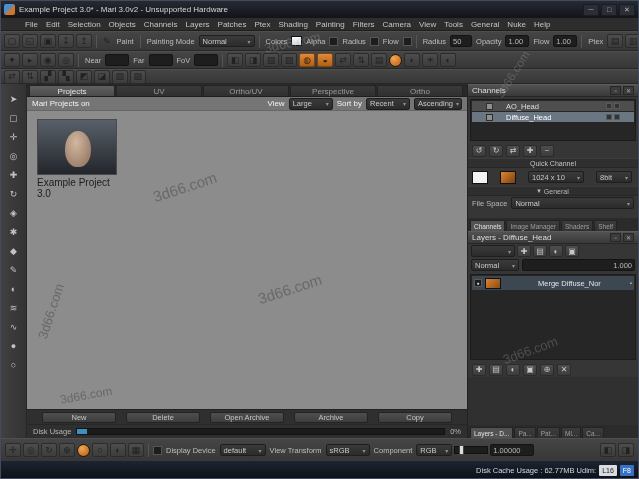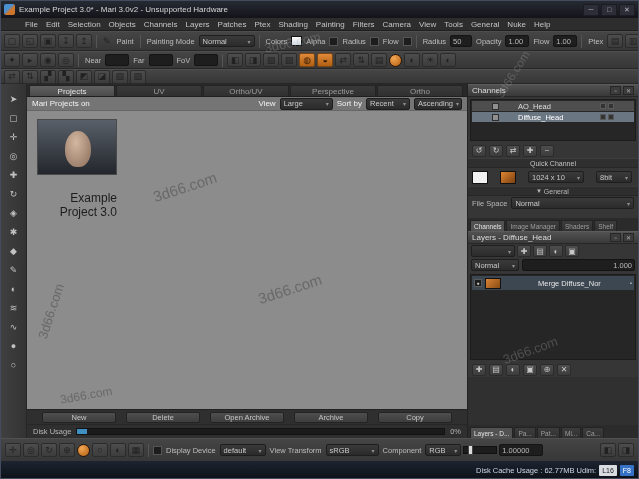--- a/index.html
+++ b/index.html
@@ -25,21 +25,21 @@
   .tb1{top:30px;height:20px;} .tb2{top:50px;height:18px;} .tb3{top:68px;height:15px;}
   .tbtn{flex:0 0 auto;width:16px;height:14px;display:flex;align-items:center;justify-content:center;
     background:linear-gradient(#4d4d4d,#3c3c3c);border:1px solid #2b2b2b;border-radius:2px;
     font-size:9px;line-height:1;color:#212121;}
   .tbtn.orange{background:linear-gradient(#e08a3a,#b05f14);border-color:#7a4510;color:#331c05;}
   .tsep{flex:0 0 auto;width:1px;height:13px;background:#262626;border-right:1px solid #555;margin:0 2px;}
   .tlabel{flex:0 0 auto;font-size:7.5px;color:#bdbdbd;margin:0 2px;white-space:nowrap;}
   .tselect{flex:0 0 auto;height:12px;background:linear-gradient(#3a3a3a,#2b2b2b);border:1px solid #1e1e1e;
     border-radius:2px;display:flex;align-items:center;font-size:7.5px;color:#c9c9c9;padding:0 3px;gap:3px;white-space:nowrap;}
   .tselect .arr{font-size:6px;color:#8f8f8f;margin-left:auto;}
-  .w36{width:36px;} .w40{width:53px;} .w44{width:44px;} .w46{width:46px;} .w52{width:48px;} .w56{width:56px;} .w60{width:60px;}
+  .w36{width:36px;} .w40{width:44px;} .w44{width:44px;} .w46{width:46px;} .w52{width:48px;} .w56{width:56px;} .w60{width:60px;}
   .tinput{flex:0 0 auto;height:12px;background:#1e1e1e;border:1px solid #141414;border-radius:2px;
     color:#b9b9b9;font-size:7.5px;padding:0 2px;font-family:"Liberation Sans",sans-serif;}
   .iw22{width:22px;} .iw24{width:24px;} .iw44{width:44px;}
   .checkbox{flex:0 0 auto;width:9px;height:9px;background:#1d1d1d;border:1px solid #555;}
   .cswatch{flex:0 0 auto;width:11px;height:10px;background:linear-gradient(#fdfdfd,#cfd8e0);border:1px solid #111;}
   .spring{flex:1 1 auto;}
   .sphere{flex:0 0 auto;width:13px;height:13px;border-radius:50%;
     background:radial-gradient(circle at 35% 30%,#f3a753,#b05a10);border:1px solid #23150a;}
   
   .workspace{position:absolute;left:0;top:83px;width:100%;height:354px;display:flex;}
@@ -51,38 +51,38 @@
   .vtab{flex:0 0 86px;display:flex;align-items:center;justify-content:center;font-size:8px;color:#9a9a9a;
     background:linear-gradient(#3a3a3a,#303030);border:1px solid #242424;border-bottom:none;border-radius:2px 2px 0 0;}
   .vtab.active{background:linear-gradient(#606060,#4b4b4b);color:#e4e4e4;}
   .browser-header{height:14px;background:#757575;display:flex;align-items:center;gap:4px;padding:0 5px;border-bottom:1px solid #666;}
   .bh-label{font-size:8px;color:#f2f2f2;white-space:nowrap;}
   .browser{flex:1 1 auto;background:#8c8c8c;position:relative;}
   .tile{position:absolute;left:10px;top:8px;width:80px;}
   .tile-img{width:80px;height:56px;background:linear-gradient(#596069,#23262c);border:1px solid #4a4a4a;position:relative;overflow:hidden;}
   .tile-head{position:absolute;left:27px;top:11px;width:26px;height:36px;border-radius:50% 50% 46% 46%;
     background:radial-gradient(ellipse at 42% 32%,#d4b7a0,#8a6d5a);}
-  .tile-cap{margin-top:16px;text-align:right;font-size:12px;color:#1d1d1d;}
+  .tile-cap{margin-top:2px;text-align:left;font-size:10px;color:#1d1d1d;}
   .actions{height:15px;background:#2f2f2f;border-top:1px solid #222;display:flex;align-items:center;
     justify-content:space-around;padding:0 10px;}
   .abtn{min-width:74px;height:11px;display:flex;align-items:center;justify-content:center;font-size:7.5px;color:#c6c6c6;
     background:linear-gradient(#4f4f4f,#3d3d3d);border:1px solid #232323;border-radius:2px;}
   .diskrow{height:14px;background:#2f2f2f;border-top:1px solid #272727;display:flex;align-items:center;gap:5px;padding:0 6px;}
   .dlabel{font-size:7.5px;color:#b5b5b5;white-space:nowrap;}
   .track{flex:1;height:7px;background:#1b1b1b;border:1px solid #121212;position:relative;}
   .fill{position:absolute;left:0;top:0;height:100%;width:10px;background:#3f8fc0;}
   
   .rightpanel{flex:0 0 171px;background:#363636;border-left:1px solid #222;display:flex;flex-direction:column;}
   .palhead{height:13px;flex:0 0 13px;background:linear-gradient(#525252,#393939);border-top:1px solid #5c5c5c;
     border-bottom:1px solid #262626;display:flex;align-items:center;padding:0 4px;font-size:8px;color:#dedede;}
   .phbtns{margin-left:auto;display:flex;gap:2px;}
   .phbtn{width:11px;height:9px;display:flex;align-items:center;justify-content:center;background:#3c3c3c;
     border:1px solid #262626;font-size:6px;color:#ababab;}
   .chanlist{flex:0 0 42px;background:#262626;border:1px solid #1c1c1c;margin:2px;padding:1px;display:flex;flex-direction:column;gap:1px;}
-  .chanrow{height:10px;display:flex;align-items:center;gap:19px;background:#4e4e4e;padding:0 20px;font-size:7.5px;color:#dedede;}
+  .chanrow{height:10px;display:flex;align-items:center;gap:13px;background:#4e4e4e;padding:0 14px;font-size:7.5px;color:#dedede;}
   .chanrow.selected{background:#6b7683;color:#fff;}
   .cmini{width:7px;height:7px;background:#8f8f8f;border:1px solid #2e2e2e;flex:0 0 auto;}
   .crt{margin-left:auto;display:flex;gap:2px;}
   .crticon{width:6px;height:6px;background:#333;border:1px solid #5a5a5a;}
   .chanicons{flex:0 0 15px;display:flex;align-items:center;gap:3px;padding:0 4px;}
   .pbtn{width:14px;height:12px;display:flex;align-items:center;justify-content:center;
     background:linear-gradient(#4d4d4d,#3c3c3c);border:1px solid #2b2b2b;border-radius:2px;font-size:8px;color:#c9c9c9;}
   .qclabel{flex:0 0 10px;display:flex;align-items:center;justify-content:center;font-size:7px;color:#c2c2c2;
     background:#2f2f2f;border-top:1px solid #3d3d3d;border-bottom:1px solid #272727;}
   .qcrow{flex:0 0 18px;display:flex;align-items:center;gap:12px;padding:0 4px;}

